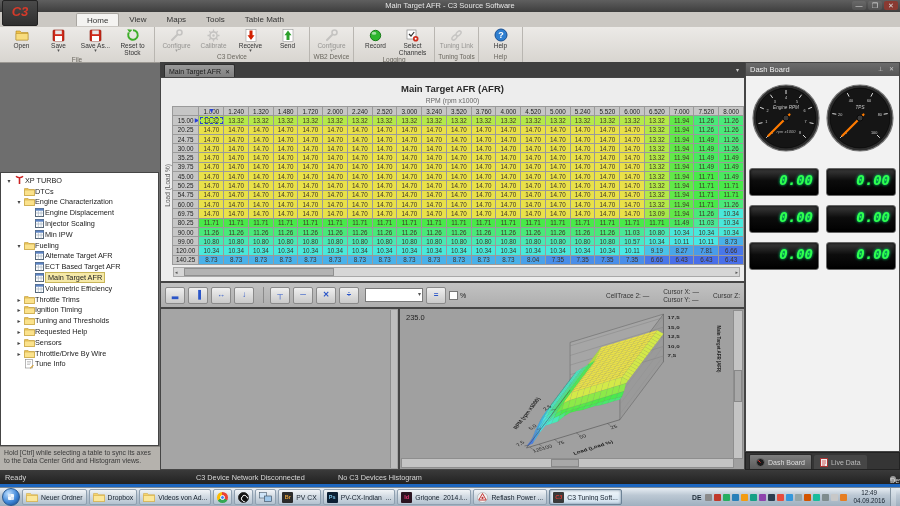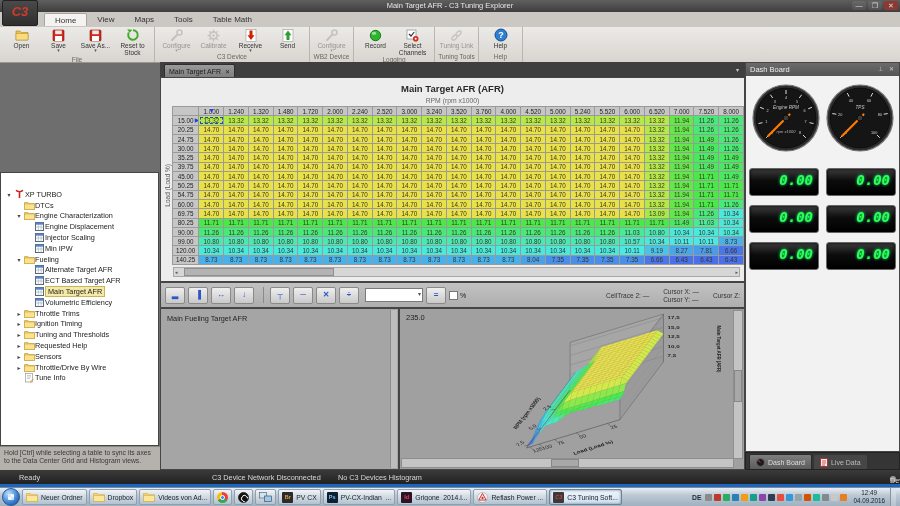--- a/index.html
+++ b/index.html
@@ -7,42 +7,42 @@
   
   #titlebar{position:absolute;left:0;top:0;width:900px;height:12px;background:linear-gradient(#5f5f5f,#3e3e3e);color:#e6e6e6;}
   #titlebar .t{position:absolute;left:0;right:0;top:1px;text-align:center;font-size:7.5px;}
   #winbtns{position:absolute;right:2px;top:1px;display:flex;gap:2px;}
   #winbtns span{width:14px;height:9px;text-align:center;font-size:7px;line-height:9px;color:#ddd;background:rgba(255,255,255,.08);border-radius:2px;}
   #applogo{position:absolute;left:2px;top:0;width:34px;height:24px;background:linear-gradient(#4a4a4a,#2f2f2f);border:1px solid #222;border-radius:2px;color:#d43a2a;font-weight:bold;font-style:italic;font-size:13px;text-align:center;line-height:22px;z-index:5;}
   
   #ribbontabs{position:absolute;left:0;top:12px;width:900px;height:15px;background:#cbc8c3;}
   #ribbontabs .tabs{position:absolute;left:44px;top:1px;display:flex;}
   #ribbontabs .rtab{padding:2px 10px 1px;font-size:8px;color:#333;}
-  #ribbontabs .rtab.active{background:#f4f3f1;border:1px solid #a9a6a1;border-bottom:none;border-radius:2px 2px 0 0;}
+  #ribbontabs .rtab.active{background:#f4f3f1;border:1px solid #a9a6a1;border-bottom:none;border-radius:2px 2px 0 0;margin-left:32px;}
   #ribbonbody{position:absolute;left:0;top:27px;width:900px;height:35px;background:linear-gradient(#eceae7,#d8d5d0);border-bottom:1px solid #9a9792;display:flex;}
   .rgroup{position:relative;height:35px;border-right:1px solid #b9b6b1;display:flex;flex-direction:column;padding:0 3px;}
   .rbtns{display:flex;flex:1;align-items:flex-start;}
   .rbtn{width:37px;display:flex;flex-direction:column;align-items:center;padding-top:1px;}
   .rbtn .ric{height:14px;display:flex;align-items:center;}
   .rbtn .rlb{font-size:6.5px;color:#333;text-align:center;line-height:1.1;}
   .rbtn.disabled{opacity:.45;filter:grayscale(1);}
   .rgl{font-size:6.5px;color:#6a675f;text-align:center;height:9px;}
   .darr{font-size:5px;color:#555;line-height:3px;}
   
   .ptitle{height:13px;background:linear-gradient(#6b6b6b,#555);color:#eee;font-size:7.5px;line-height:13px;padding:0 4px;position:relative;}
   .ptitle .pico{position:absolute;right:3px;top:0;font-size:6px;color:#ccc;letter-spacing:2px;}
   
   #docs{position:absolute;left:0;top:62px;width:159px;height:110px;border:1px solid #454545;background:#fff;box-sizing:border-box;}
   #docs .cols{display:flex;background:linear-gradient(#8a8a8a,#6f6f6f);color:#eee;font-size:7px;height:11px;line-height:11px;}
   #docs .cols div{padding:0 4px;border-right:1px solid #5c5c5c;}
   #docrow{display:flex;background:#f2f2f2;height:12px;line-height:12px;font-size:7px;position:relative;border-bottom:1px solid #e0e0e0;}
   #docrow .s{width:36px;padding-left:4px;}
   #docrow .x{position:absolute;right:4px;top:0;font-size:8px;color:#111;font-weight:bold;}
   #explorer{position:absolute;left:0;top:172px;width:159px;height:274px;border:1px solid #454545;background:#fff;box-sizing:border-box;}
-  #tree{overflow:hidden;height:245px;padding-top:16px;}
+  #tree{overflow:hidden;height:245px;padding-top:2px;}
   .trow{display:flex;align-items:center;height:10.8px;font-size:7.3px;color:#222;white-space:nowrap;}
   .trow .tw{width:8px;text-align:center;color:#444;font-size:6px;}
   .trow .ti{width:12px;display:flex;justify-content:center;}
   .trow.sel .tl{background:#f5e9a8;border:1px solid #c8b558;padding:0 2px;}
   #hintbox{position:absolute;left:0;top:446px;width:160px;height:24px;background:#b5b2ad;border-top:1px solid #8a8782;}
   #hintbox div{font-size:6.8px;color:#3a3a3a;padding:2px 4px;line-height:1.25;}
   
   #tabstrip{position:absolute;left:160px;top:62px;width:585px;height:15px;background:#3f3f3f;}
   #doctab{position:absolute;left:4px;top:2px;height:13px;background:linear-gradient(#9a9a9a,#7d7d7d);border:1px solid #2e2e2e;border-bottom:none;border-radius:2px 2px 0 0;color:#1a1a1a;font-size:7px;line-height:12px;padding:0 4px;display:flex;gap:4px;align-items:center;}
   #doctab .x{color:#222;font-size:6px;}
@@ -100,22 +100,22 @@
   #meters{display:grid;grid-template-columns:70px 70px;gap:9px 7px;justify-content:center;margin-top:8px;}
   .meter{height:26px;background:linear-gradient(#3c3c3c,#0c0c0c 45%,#000);border:1px solid #666;border-radius:3px;position:relative;box-shadow:inset 0 0 3px #000;}
   .meter .mval{position:absolute;right:5px;top:3px;font-family:"DejaVu Sans Mono",monospace;font-weight:bold;font-size:14px;font-style:italic;color:#2eff4e;text-shadow:0 0 3px #0f8;}
   #dashtabs{position:absolute;left:745px;top:452px;width:155px;height:18px;background:#353535;border:1px solid #222;box-sizing:border-box;display:flex;align-items:flex-end;gap:2px;padding:0 3px;}
   .dtab{height:14px;display:flex;align-items:center;gap:3px;font-size:7px;color:#ddd;padding:0 6px;border-radius:2px 2px 0 0;}
   .dtab.active{background:linear-gradient(#7e7e7e,#5c5c5c);border:1px solid #2a2a2a;border-bottom:none;}
   .dtab.inactive{background:#464646;color:#bbb;}
   
   #statusbar{position:absolute;left:0;top:470px;width:900px;height:14px;background:linear-gradient(#3a3a3a,#222);color:#d8d8d8;font-size:7.3px;}
   #statusbar span{position:absolute;top:3px;}
-  #st-ready{left:19px;}
-  #st-net{left:212px;}
+  #st-ready{left:5px;}
+  #st-net{left:196px;}
   #st-dev{left:338px;}
   #st-err{right:10px;}
   #st-err .dot{display:inline-block;width:6px;height:6px;border-radius:50%;background:#9a9a9a;margin-right:3px;vertical-align:-1px;}
   #desktopstrip{position:absolute;left:0;top:484px;width:900px;height:3px;background:#1c66c0;}
   
   #taskbar{position:absolute;left:0;top:487px;width:900px;height:19px;background:linear-gradient(#e7edf3,#bcc8d4 40%,#9fb0bf);border-top:1px solid #7d8994;display:flex;align-items:center;gap:2px;padding:0 2px;box-sizing:border-box;}
   .orb{width:16px;height:16px;border-radius:50%;background:radial-gradient(circle at 35% 30%,#bfe0ff,#3e86d8 55%,#123f7d);border:1px solid #2a5a92;position:relative;flex:0 0 auto;}
   .orb .fl{position:absolute;left:4.5px;top:4.5px;width:6px;height:6px;background:conic-gradient(#fff 0 25%,#dfe9f5 25% 50%,#fff 50% 75%,#dfe9f5 75%);border-radius:1px;opacity:.9;}
   .tkbtn{height:14px;display:flex;align-items:center;gap:3px;background:linear-gradient(rgba(255,255,255,.6),rgba(205,218,230,.35));border:1px solid #8fa0b0;border-radius:2px;padding:0 3px;font-size:6.8px;color:#15202c;white-space:nowrap;overflow:hidden;flex:0 0 auto;}
   .tkbtn.active{background:linear-gradient(#f0f6fb,#cfe0ee);box-shadow:inset 0 0 3px #6c8296;border-color:#6c8296;}
@@ -128,21 +128,21 @@
   .trico{width:7px;height:7px;border-radius:1px;flex:0 0 auto;}
   #clock{font-size:6.3px;color:#15202c;text-align:center;line-height:1.25;margin-left:3px;}
   #showdesk{width:5px;height:19px;background:linear-gradient(#dfe7ee,#b3c0cc);border-left:1px solid #8494a2;margin-left:2px;}
 </style>
 </head>
 <body>
 
 <div id="app">
 
   <div id="titlebar">
-    <div class="t">Main Target AFR - C3 Tuning Explorer</div>
+    <div class="t">Main Target AFR - C3 Source Software</div>
     <div id="winbtns">
       <span>—</span>
       <span>❐</span>
       <span style="background:#8a3a32;">✕</span>
     </div>
   </div>
   <div id="applogo">C3</div>
 
   <div id="ribbontabs">
       <div class="tabs">
@@ -981,21 +981,20 @@
       <span>CellTrace 2:  —</span>
       <div class="col">
         <span>Cursor X:  —</span>
         <span>Cursor Y:  —</span>
       </div>
       <span>Cursor Z:</span>
     </div>
   </div>
 
   <div id="descpanel">
-    <div class="txt">Main Fueling Target AFR</div>
     <div class="vsb"></div>
   </div>
 
   <div id="graphpanel">
     <svg id="gsvg" viewBox="0 -4 320 204" preserveAspectRatio="none">
         <polygon points="252.0,0.3 162.0,39.3 162.0,105.0 252.0,66.0" fill="#a6a6a6" stroke="#555" stroke-width=".5"></polygon>
         <polygon points="252.0,0.3 210.0,80.1 210.0,145.8 252.0,66.0" fill="#9a9a9a" stroke="#555" stroke-width=".5"></polygon>
         <polyline points="252.0,58.0 162.0,97.0" fill="none" stroke="#777" stroke-width=".4"></polyline>
         <polyline points="252.0,58.0 210.0,137.9" fill="none" stroke="#8a8a8a" stroke-width=".3"></polyline>
         <text x="256" y="60.0" class="gt z">7,5</text>

